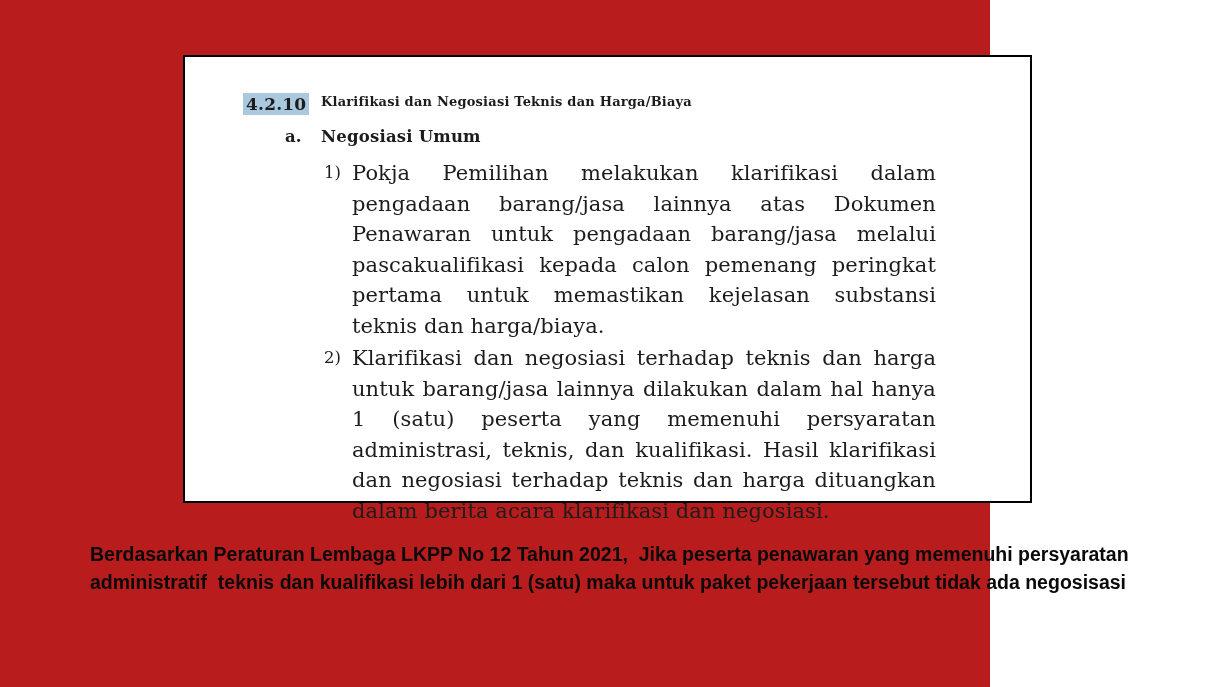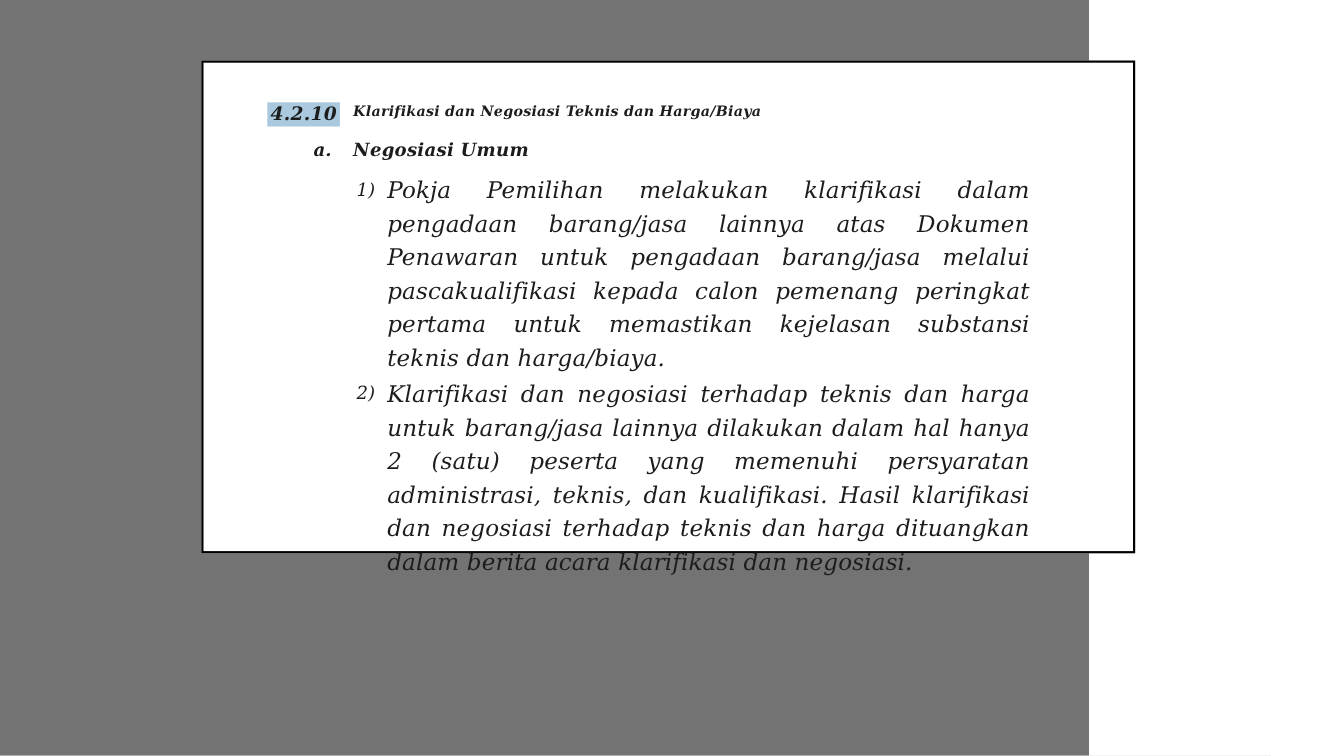--- a/index.html
+++ b/index.html
@@ -7,22 +7,21 @@
     width: 1211px;
     height: 687px;
     background: #ffffff;
     font-family: "Liberation Sans", sans-serif;
     overflow: hidden;
   }
   .stage {
     position: relative;
     width: 990px;
     height: 687px;
-    background: #737373;
-    font-style: italic;
+    background: #b91c1c;
   }
 
   
   .doc-box {
     position: absolute;
     left: 183px;
     top: 55px;
     width: 849px;
     height: 448px;
     border: 2px solid #000000;
@@ -124,20 +123,21 @@
 
     <div class="doc-list">
 
       <div class="doc-list-item">
         <span class="doc-list-marker">1)</span>
         <span class="doc-list-text">Pokja Pemilihan melakukan klarifikasi dalam pengadaan barang/jasa lainnya atas Dokumen Penawaran untuk pengadaan barang/jasa melalui pascakualifikasi kepada calon pemenang peringkat pertama untuk memastikan kejelasan substansi teknis dan harga/biaya.</span>
       </div>
 
       <div class="doc-list-item">
         <span class="doc-list-marker">2)</span>
-        <span class="doc-list-text">Klarifikasi dan negosiasi terhadap teknis dan harga untuk barang/jasa lainnya dilakukan dalam hal hanya 2 (satu) peserta yang memenuhi persyaratan administrasi, teknis, dan kualifikasi. Hasil klarifikasi dan negosiasi terhadap teknis dan harga dituangkan dalam berita acara klarifikasi dan negosiasi.</span>
+        <span class="doc-list-text">Klarifikasi dan negosiasi terhadap teknis dan harga untuk barang/jasa lainnya dilakukan dalam hal hanya 1 (satu) peserta yang memenuhi persyaratan administrasi, teknis, dan kualifikasi. Hasil klarifikasi dan negosiasi terhadap teknis dan harga dituangkan dalam berita acara klarifikasi dan negosiasi.</span>
       </div>
 
     </div>
   </div>
 
+  <div class="caption">Berdasarkan Peraturan Lembaga LKPP No 12 Tahun 2021,  Jika peserta penawaran yang memenuhi persyaratan administratif  teknis dan kualifikasi lebih dari 1 (satu) maka untuk paket pekerjaan tersebut tidak ada negosisasi</div>
 
 </div>
 
 </body></html>

